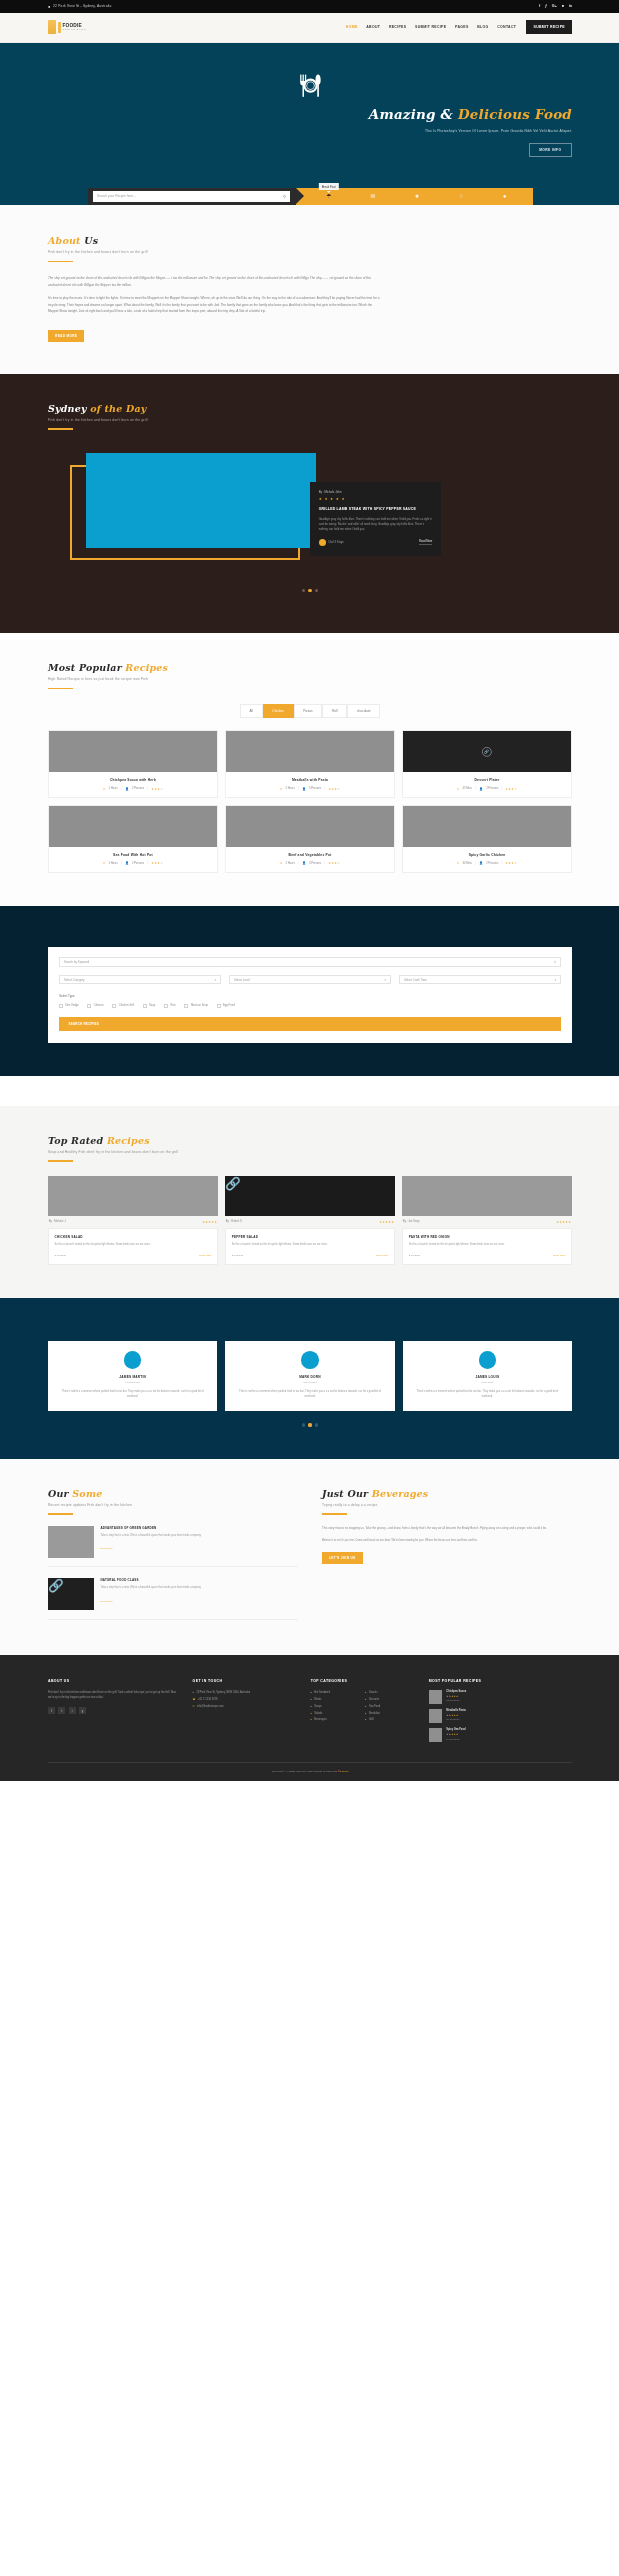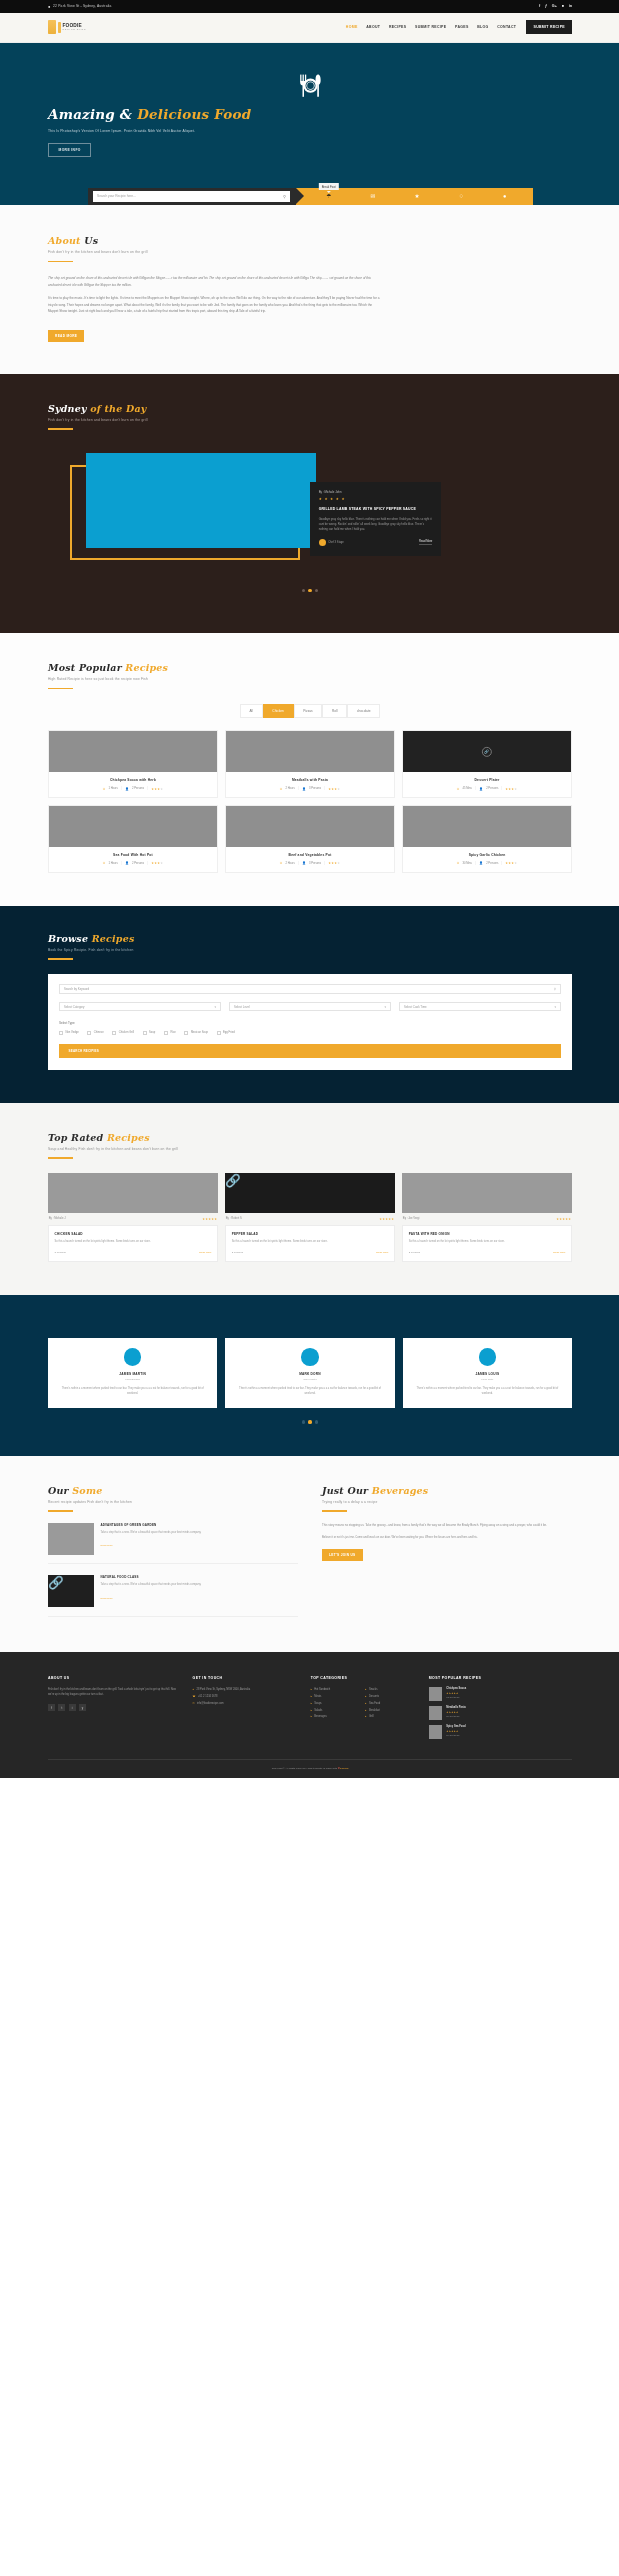--- a/index.html
+++ b/index.html
@@ -32,21 +32,21 @@
   .logo-text .lt1 { font-size:4.8px; font-weight:bold; color:#2c2c2c; letter-spacing:0.2px; line-height:5.6px;}
   .logo-text .lt2 { font-size:2.4px; color:#9a9a9a; letter-spacing:0.7px;}
   .nav { display:flex; align-items:center; gap:8.7px; }
   .nav a { font-size:3.5px; font-weight:bold; color:#3a3a3a; text-decoration:none; letter-spacing:0.3px; }
   .nav a.active { color:#f0a92c; }
   .btn-submit { background:#1d1d1d; color:#fff; font-size:3.5px; font-weight:bold;
     padding:4.8px 7.1px; letter-spacing:0.3px; }
 
   
   .hero { background:#04425a; padding:30px 0 0; position:relative; overflow:hidden;}
-  .hero-inner { text-align:left; position:relative; z-index:2;}
+  .hero-inner { text-align:right; position:relative; z-index:2;}
   .plate-icon { margin:0 auto 8px; width:37px; height:25.4px; position:relative;}
   .hero h1 { font-size:13.5px; color:#fff; font-weight:bold; letter-spacing:0.2px; margin-bottom:5.6px;}
   .hero h1 em { color:#f0a92c; font-style:italic;}
   .hero p { font-size:3.3px; color:#c7d6dd; line-height:7.1px; letter-spacing:0.2px;}
   .hero .more-info { display:inline-block; margin-top:8.7px; border:0.8px solid #6e8d9b;
     color:#e3eaee; font-size:3.3px; font-weight:bold; padding:4px 9.5px; letter-spacing:0.4px;}
 
   
   .searchstrip { margin-top:20.7px; position:relative; height:27px;}
   .searchstrip-inner { width:445px; margin:0 auto; display:flex; height:17.5px; position:relative; top:9.5px;}
@@ -132,21 +132,21 @@
     justify-content:space-between; padding:0 4px; font-size:2.9px; color:#9a9a9a;}
   .bsel .chev { font-size:3.2px; color:#b5b5b5;}
   .blabel { font-size:3px; color:#6f6f6f; margin:9.5px 0 5.6px;}
   .checks { display:flex; flex-wrap:wrap; gap:8.7px;}
   .chk { display:flex; align-items:center; gap:2.4px; font-size:2.7px; color:#8d8d8d;}
   .chk .box { width:4px; height:4px; border:0.8px solid #d2d2d2;}
   .browse-btn { display:block; margin-left:auto; margin-top:9.5px; background:#f0a92c; color:#fff;
     font-size:3px; font-weight:bold; padding:4.8px 9.5px; letter-spacing:0.2px;}
 
   
-  .toprated { background:#f5f5f3; padding:29px 4px 33px; position:relative; overflow:hidden;}
+  .toprated { background:#f5f5f3; padding:29px 4px 33px; position:relative; overflow:hidden;margin-top:30px;}
   .tr-grid { display:grid; grid-template-columns:repeat(3,1fr); gap:7.1px; margin-top:14.3px;}
   .tr-thumb { height:40px; background:#9a9a9a; position:relative;}
   .tr-thumb.dark { background:#1b1b1b;}
   .tr-by { display:flex; align-items:center; justify-content:space-between; padding:4px 0.8px;}
   .tr-by span { font-size:2.7px; color:#8d8d8d;}
   .tr-by .st { color:#f0a92c; font-size:3px; letter-spacing:0.3px;}
   .tr-card-body { background:#fff; padding:6.4px 5.6px 7.1px; border:0.8px solid #ececec;}
   .tr-card-body h4 { font-size:3.1px; font-weight:bold; color:#2b2b2b; letter-spacing:0.2px;}
   .tr-card-body p { font-size:2.6px; color:#9a9a9a; line-height:4.8px; margin-top:4px;}
   .tr-foot { display:flex; align-items:center; justify-content:space-between; margin-top:5.6px;}
@@ -446,25 +446,20 @@
                 <span class="st">★★★<i>★</i></span>
               </div>
           </div>
         </div>
       </div>
     </div>
   </div>
 
   <div class="browse">
     <div class="container">
-      <div class="sec-head">
-        <h2><span class="script">Browse </span><em class="script">Recipes</em></h2>
-        <div class="sub">Book the Spicy Recipie. Fish don't fry in the kitchen</div>
-        <div class="rule"></div>
-      </div>
       <div class="browse-box">
         <div class="bsel" style="margin-bottom:8px;">
           <span>Search by Keyword</span>
           <span class="chev">⚲</span>
         </div>
         <div class="brow">
           <div class="bsel">
             <span>Select Category</span>
             <span class="chev">▾</span>
           </div>

